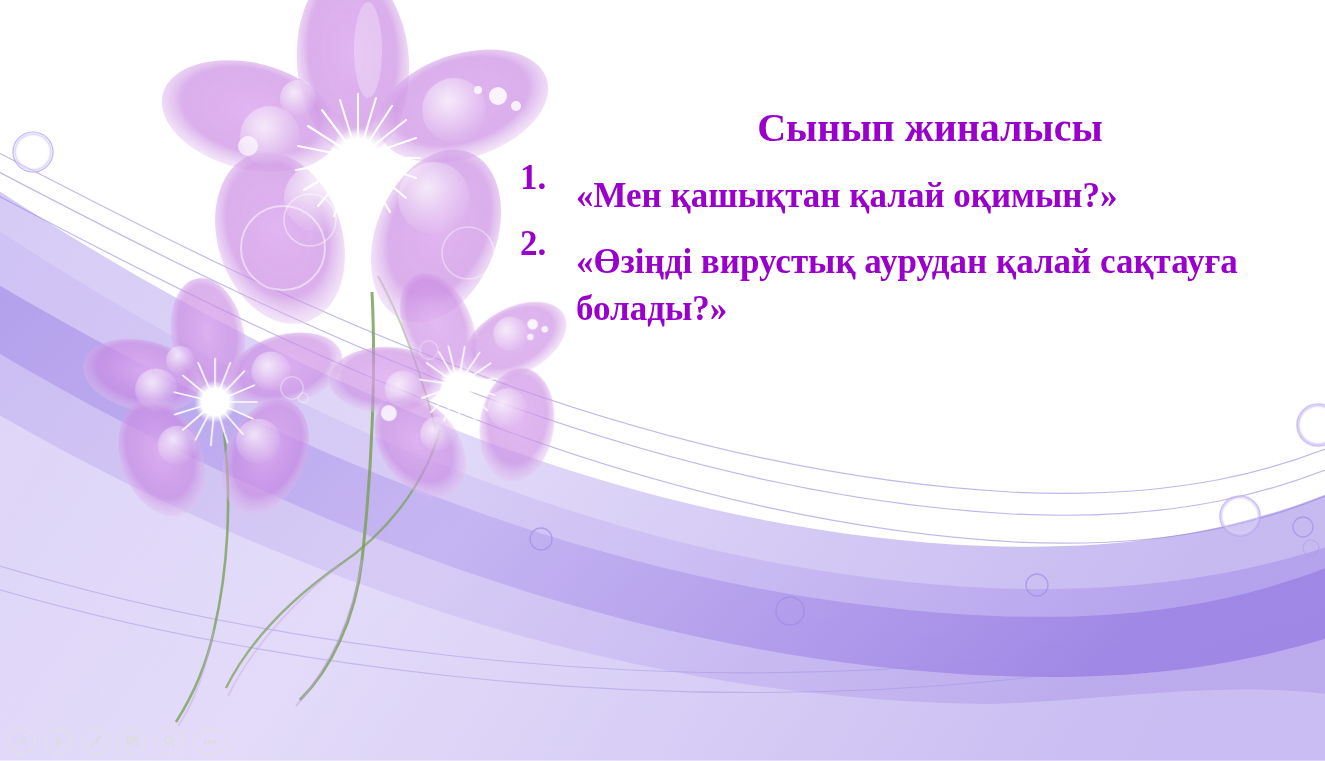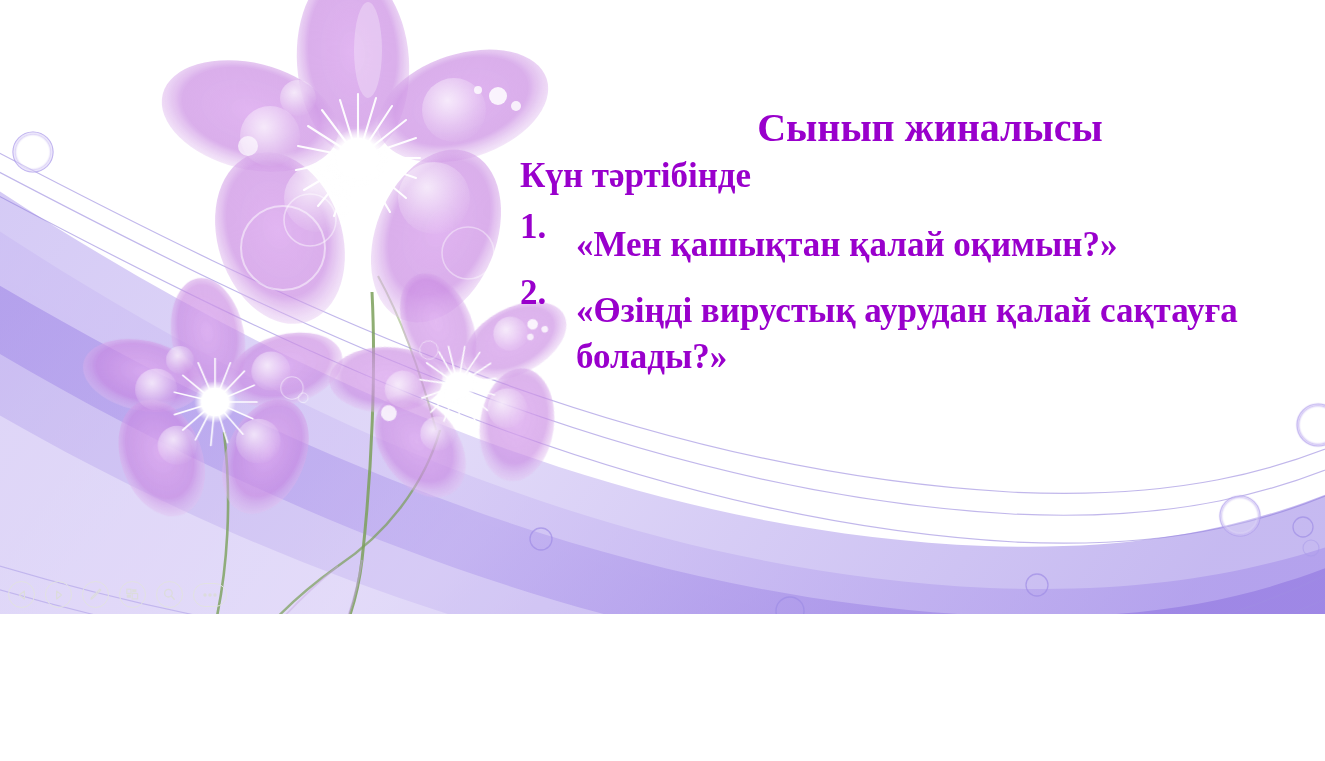--- a/index.html
+++ b/index.html
@@ -7,21 +7,21 @@
     margin: 0;
     padding: 0;
     background: #ffffff;
   }
   body {
     font-family: "Liberation Serif", serif;
   }
   .slide {
     position: relative;
     width: 1325px;
-    height: 614px;
+    height: 761px;
     overflow: hidden;
     background: #ffffff;
   }
   .bg-svg {
     position: absolute;
     left: 0; top: 0;
     width: 1325px;
     height: 761px;
     pointer-events: none;
   }
@@ -375,21 +375,20 @@
         <line x1="0" y1="0" x2="-16" y2="-56"></line>
       </g>
       <circle cx="0" cy="0" r="28" fill="url(#centerG)"></circle>
       <circle cx="0" cy="0" r="19" fill="#ffffff"></circle>
     </g>
   </svg>
 
   <div class="text-block">
     <div class="slide-title">Сынып жиналысы</div>
 
-    <div class="subtitle">Күн тәртібінде</div>
 
     <ol class="agenda">
       <li class="agenda-item">
         <span class="agenda-num">1.</span>
         <span class="agenda-text">«Мен қашықтан қалай оқимын?»</span>
       </li>
       <li class="agenda-item">
         <span class="agenda-num">2.</span>
         <span class="agenda-text">«Өзіңді вирустық аурудан қалай сақтауға болады?»</span>
       </li>

